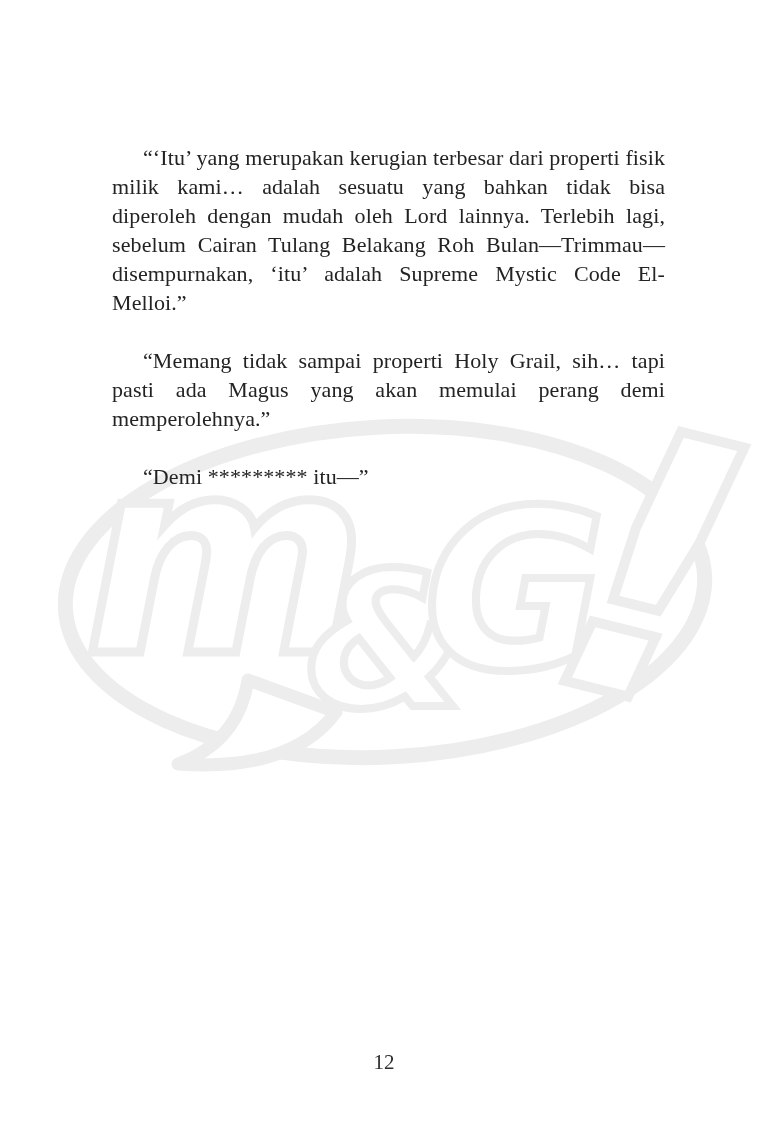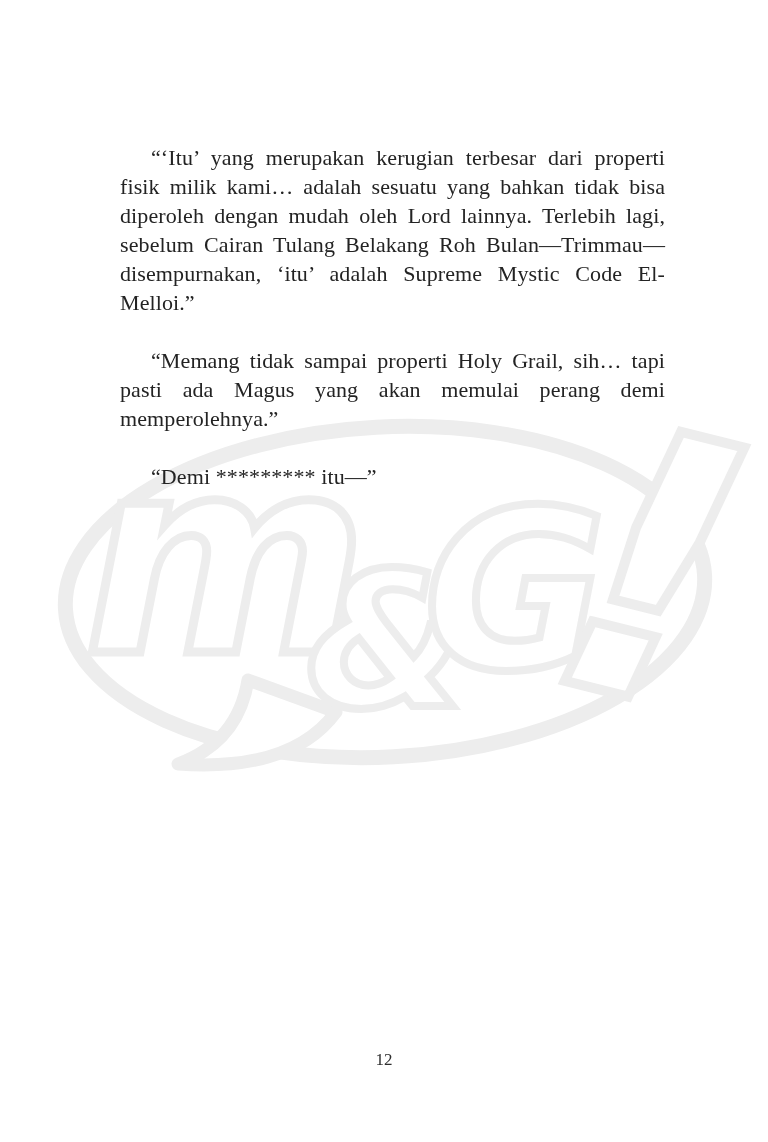--- a/index.html
+++ b/index.html
@@ -25,35 +25,35 @@
     pointer-events: none;
   }
   .content {
     position: absolute;
     left: 104px;
     top: 143px;
     width: 561px;
     z-index: 1;
   }
   .content p {
-    margin: 0 0 29px 16px;
+    margin: 0 0 29px 8px;
     text-indent: 31px;
     text-align: justify;
     font-size: 22px;
     line-height: 29px;
     color: #232323;
     letter-spacing: 0.1px;
   }
   .page-number {
     position: absolute;
     left: 0;
     right: 0;
     top: 1050px;
     text-align: center;
-    font-size: 17px;
+    font-size: 21px;
     color: #2e2e2e;
     z-index: 1;
   }
   .wm-letter {
     font-family: "DejaVu Sans", sans-serif;
     font-weight: bold;
     font-style: italic;
   }
 </style>
 </head>

